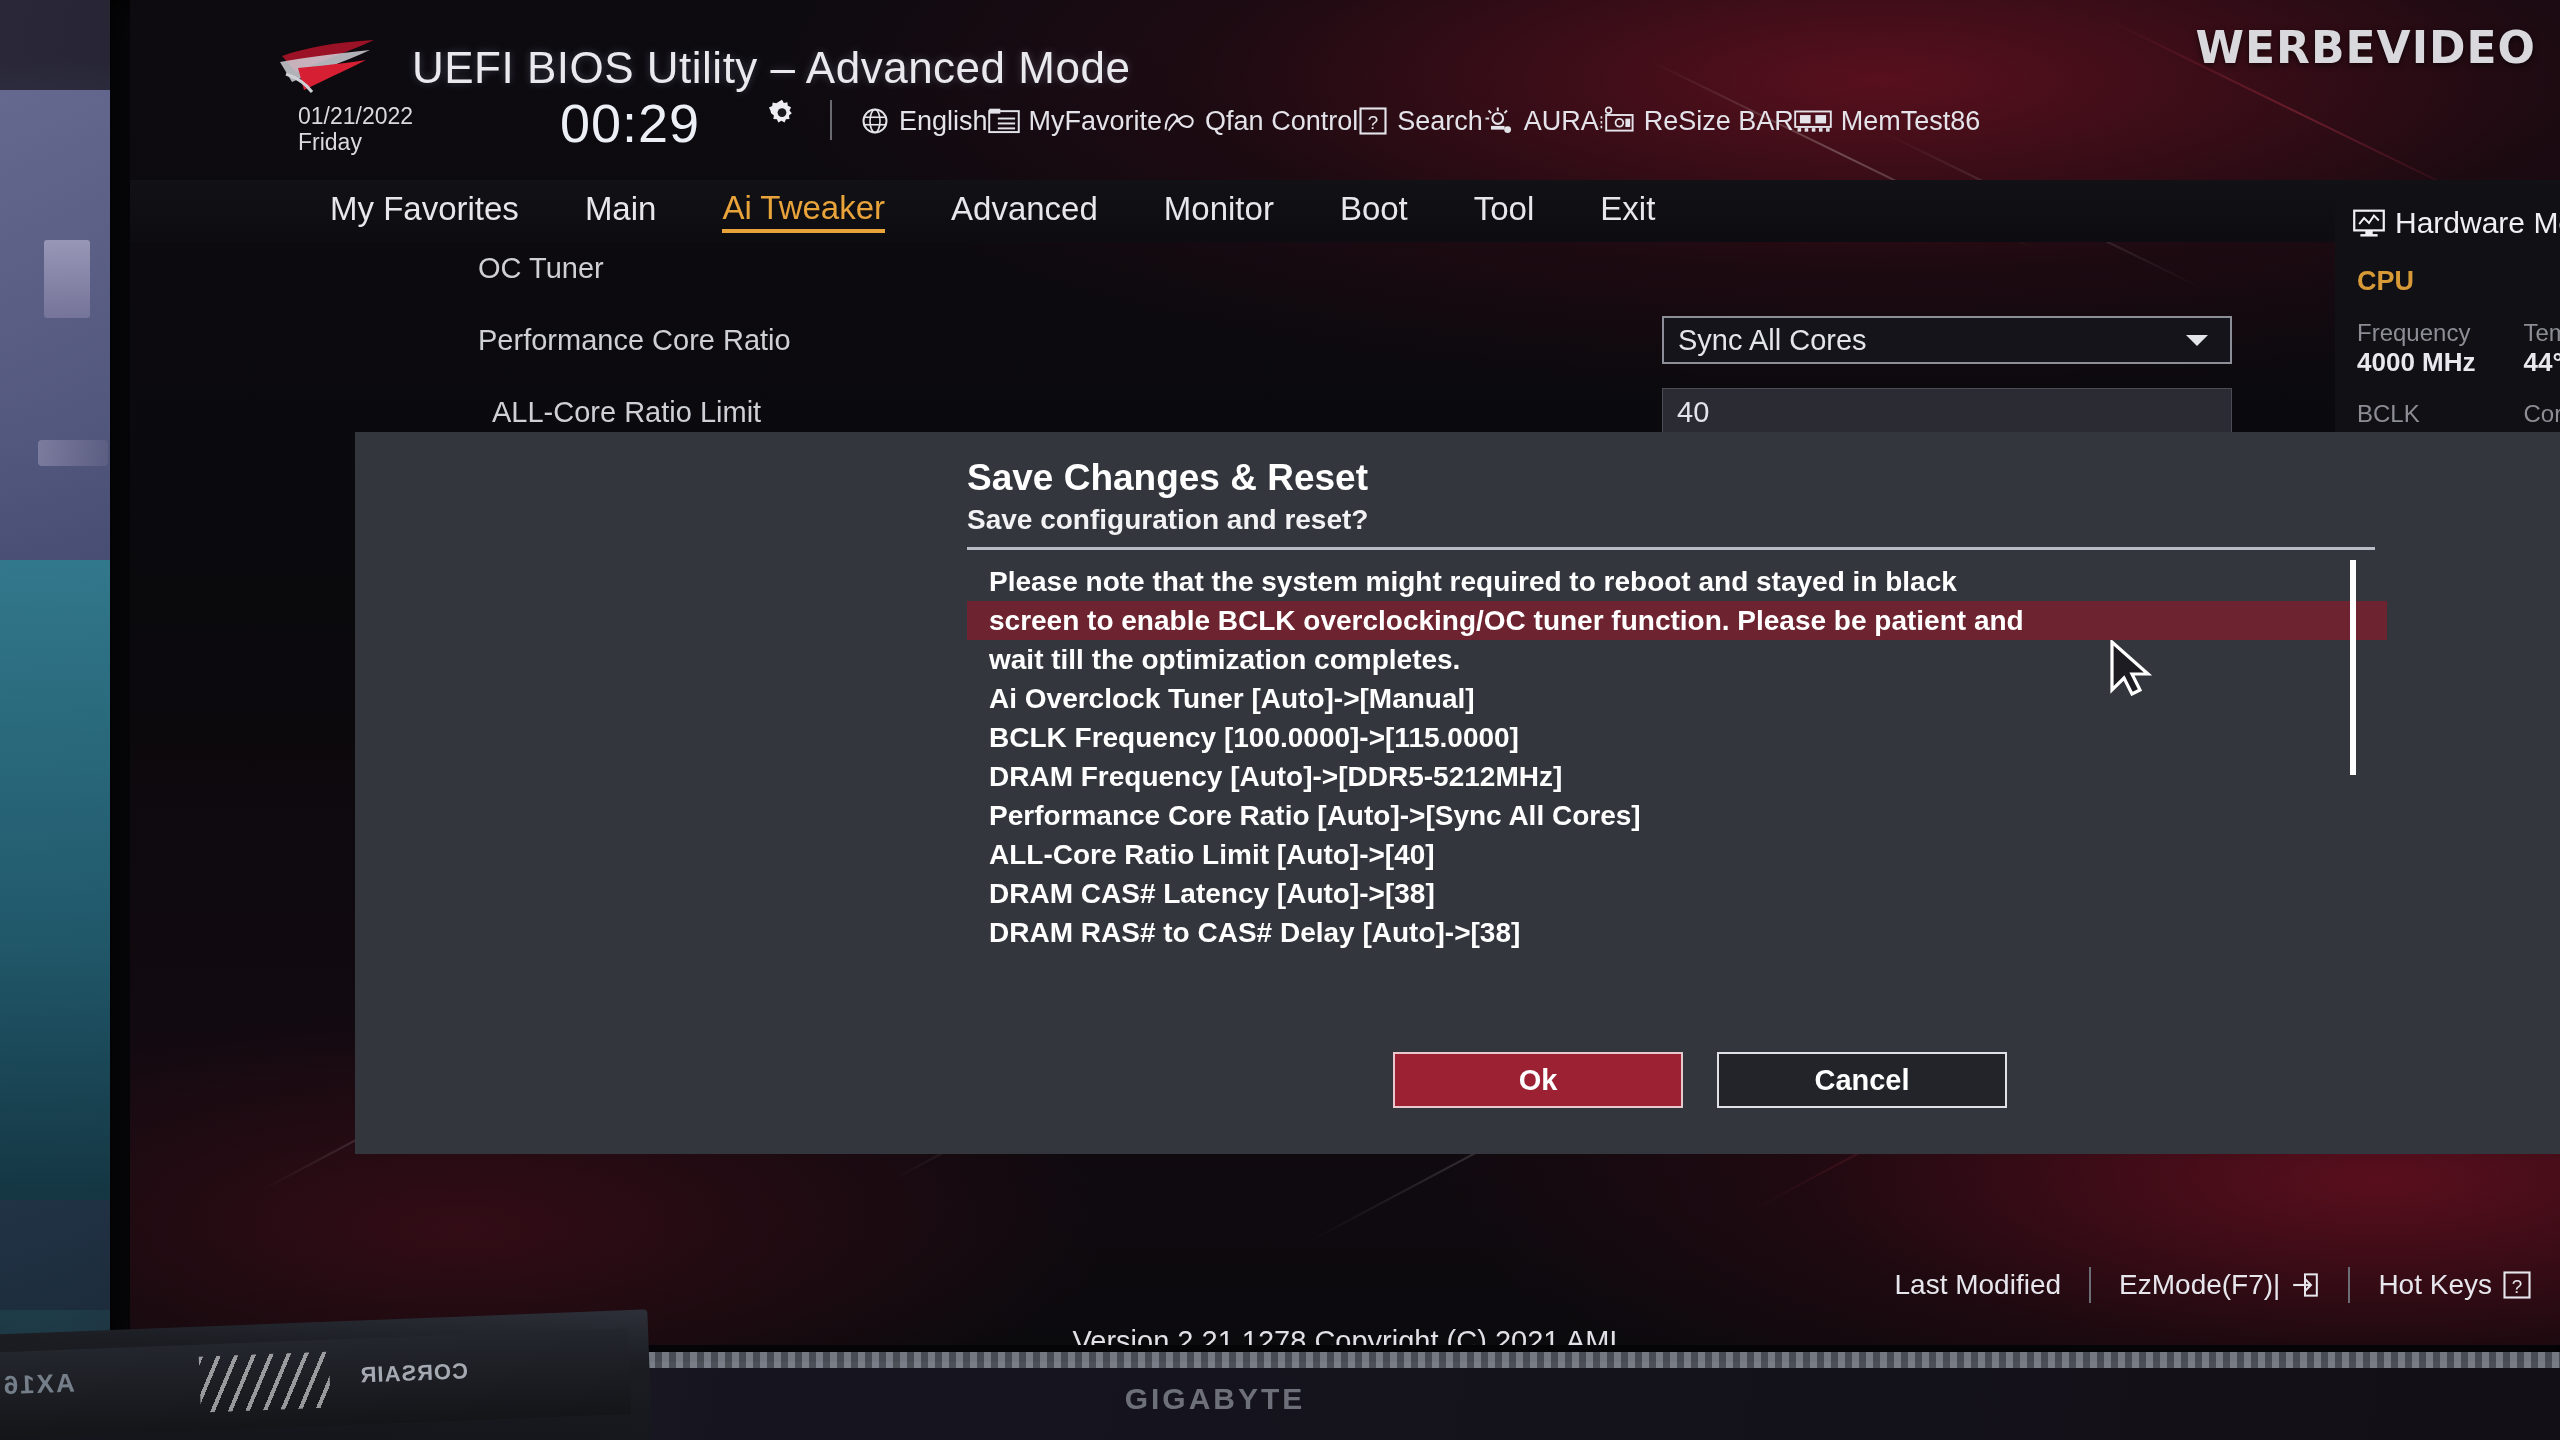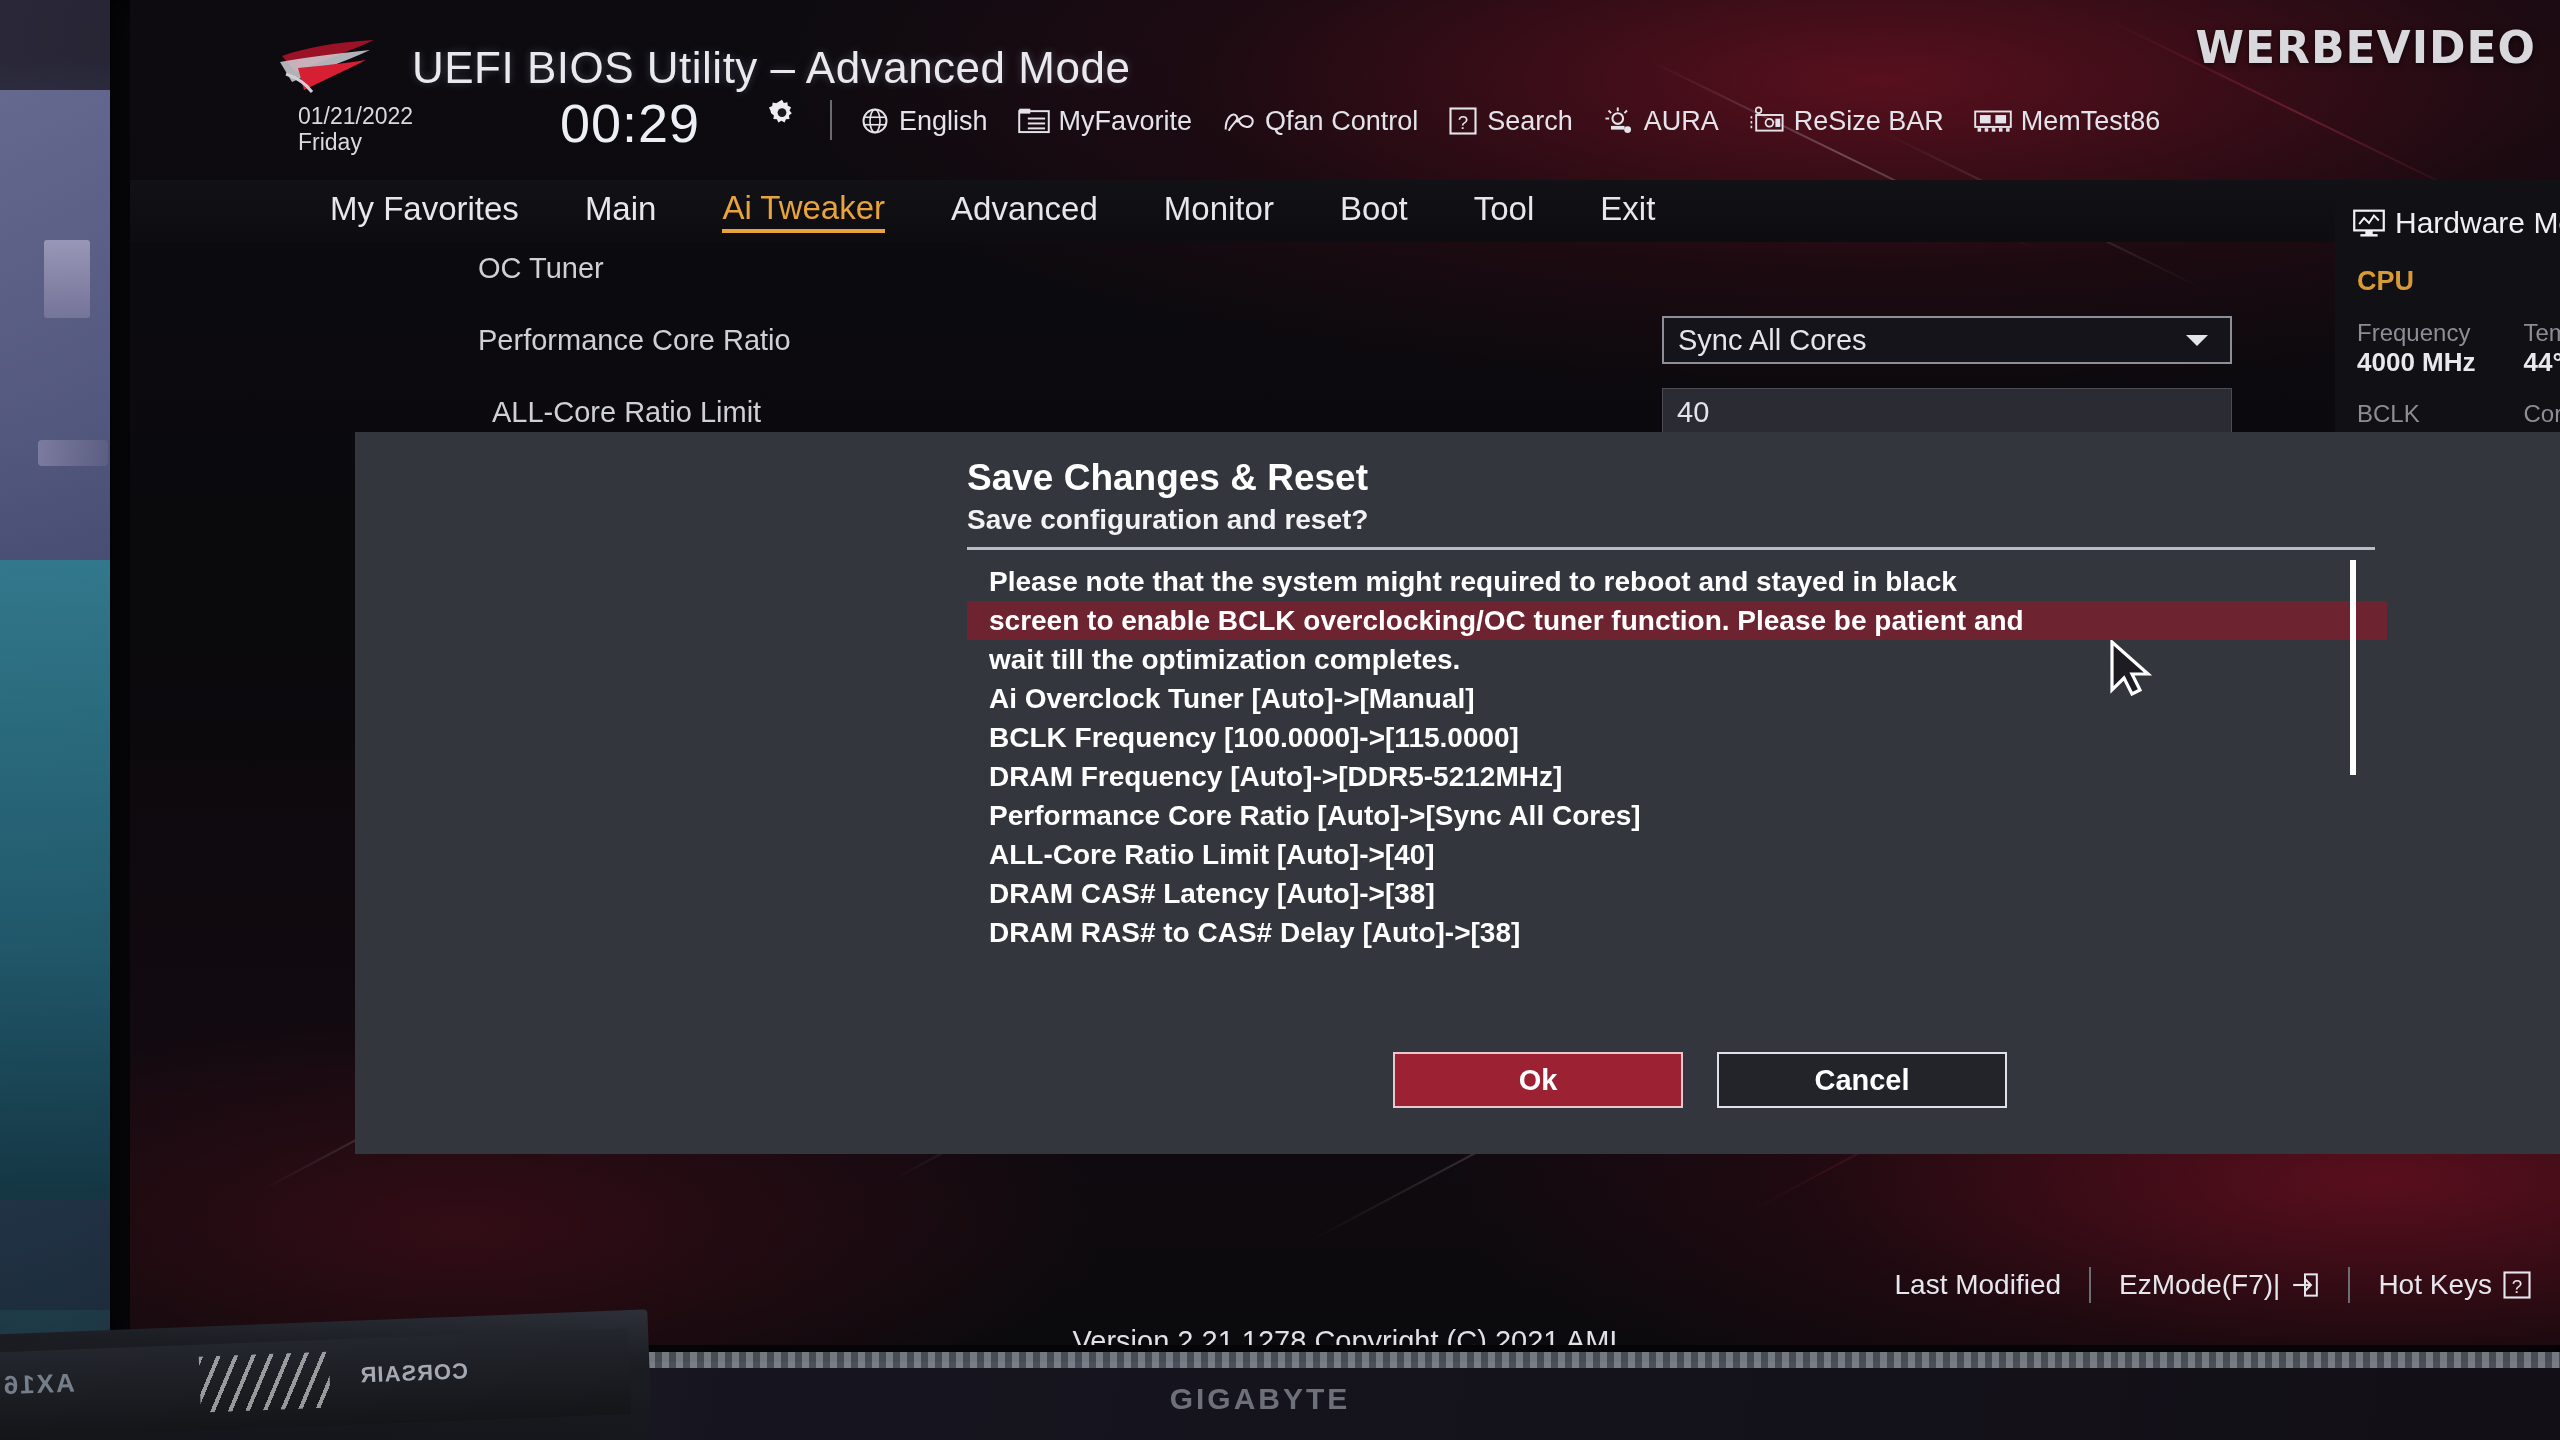--- a/index.html
+++ b/index.html
@@ -48,21 +48,21 @@
   #header{position:absolute;left:0;top:0;width:2430px;height:185px;}
   #rog-logo{position:absolute;left:148px;top:38px;width:105px;height:60px;}
   #title{position:absolute;left:282px;top:43px;font-size:44px;color:#e9e9ee;letter-spacing:.5px;
      text-shadow:0 0 8px rgba(200,210,255,.25);white-space:nowrap;}
   #datewrap{position:absolute;left:168px;top:104px;line-height:1.12;}
   #date{font-size:23px;color:#d9d9de;}
   #day{font-size:23px;color:#d9d9de;}
   #clock{position:absolute;left:430px;top:92px;font-size:54px;color:#eceff5;letter-spacing:1px;}
   #gear-btn{position:absolute;left:635px;top:97px;width:34px;height:34px;}
   #sep1{position:absolute;left:700px;top:100px;width:2px;height:40px;background:#6a6a72;}
-  #toolbar{position:absolute;left:730px;top:100px;height:42px;display:flex;align-items:center;gap:30px;}
+  #toolbar{position:absolute;left:730px;top:100px;height:42px;display:flex;align-items:center;}
   .tb-item{display:flex;align-items:center;gap:9px;color:#e3e3e9;font-size:27px;white-space:nowrap;}
   .tb-item svg{flex:0 0 auto;}
   #watermark{position:absolute;right:24px;top:22px;font-size:44px;font-weight:bold;color:#d9d9dd;
      letter-spacing:1px;font-family:"DejaVu Sans",sans-serif;text-shadow:0 2px 6px rgba(0,0,0,.6);text-align:right;}
 
   
   #navbar{position:absolute;left:0;top:180px;width:2430px;height:62px;
      background:linear-gradient(180deg,#121116,#0d0c10);display:flex;align-items:center;padding-left:200px;box-sizing:border-box;gap:66px;}
   .nav-tab{font-size:33px;color:#e6e6ec;white-space:nowrap;padding-bottom:4px;}
   .nav-tab.active{color:#e8a33a;border-bottom:4px solid #e8a33a;padding-bottom:2px;}
@@ -113,21 +113,21 @@
 
   
   #psu{position:absolute;left:-10px;top:1322px;width:660px;height:130px;
      background:linear-gradient(185deg,#2d3038 0%,#1b1d23 30%,#121318 100%);
      transform:rotate(-2.2deg);border-radius:4px;}
   #psu-face{position:absolute;left:0;top:18px;width:640px;height:86px;background:linear-gradient(180deg,#23262d,#141519);}
   #psu-text{position:absolute;left:12px;top:36px;color:#9aa7b5;font-size:26px;font-weight:bold;transform:scaleX(-1);letter-spacing:2px;opacity:.7;}
   #psu-stripes{position:absolute;left:210px;top:30px;width:130px;height:56px;
      background:repeating-linear-gradient(115deg,rgba(255,255,255,.55) 0 4px, rgba(255,255,255,0) 4px 16px);}
   #corsair{position:absolute;left:370px;top:42px;color:#c6ccd6;font-size:22px;font-weight:bold;transform:scaleX(-1);letter-spacing:1px;opacity:.8;}
-  #gigabyte{position:absolute;left:0;top:1382px;width:2430px;text-align:center;color:#6d7078;font-size:30px;font-weight:bold;letter-spacing:3px;margin-left:45px;}
+  #gigabyte{position:absolute;left:0;top:1382px;width:2430px;text-align:center;color:#6d7078;font-size:30px;font-weight:bold;letter-spacing:3px;}
   #gb-strip{position:absolute;left:130px;top:1352px;width:2430px;height:16px;
      background:repeating-linear-gradient(90deg,#9aa0aa 0 7px,#5f646d 7px 14px);opacity:.75;}
 </style>
 </head>
 <body>
 
 <div id="photo-bg"></div>
 <div id="bg-screen-left"></div>
 <div id="bg-screen-glowdot"></div>
 <div id="bg-screen-glowdot2"></div>

